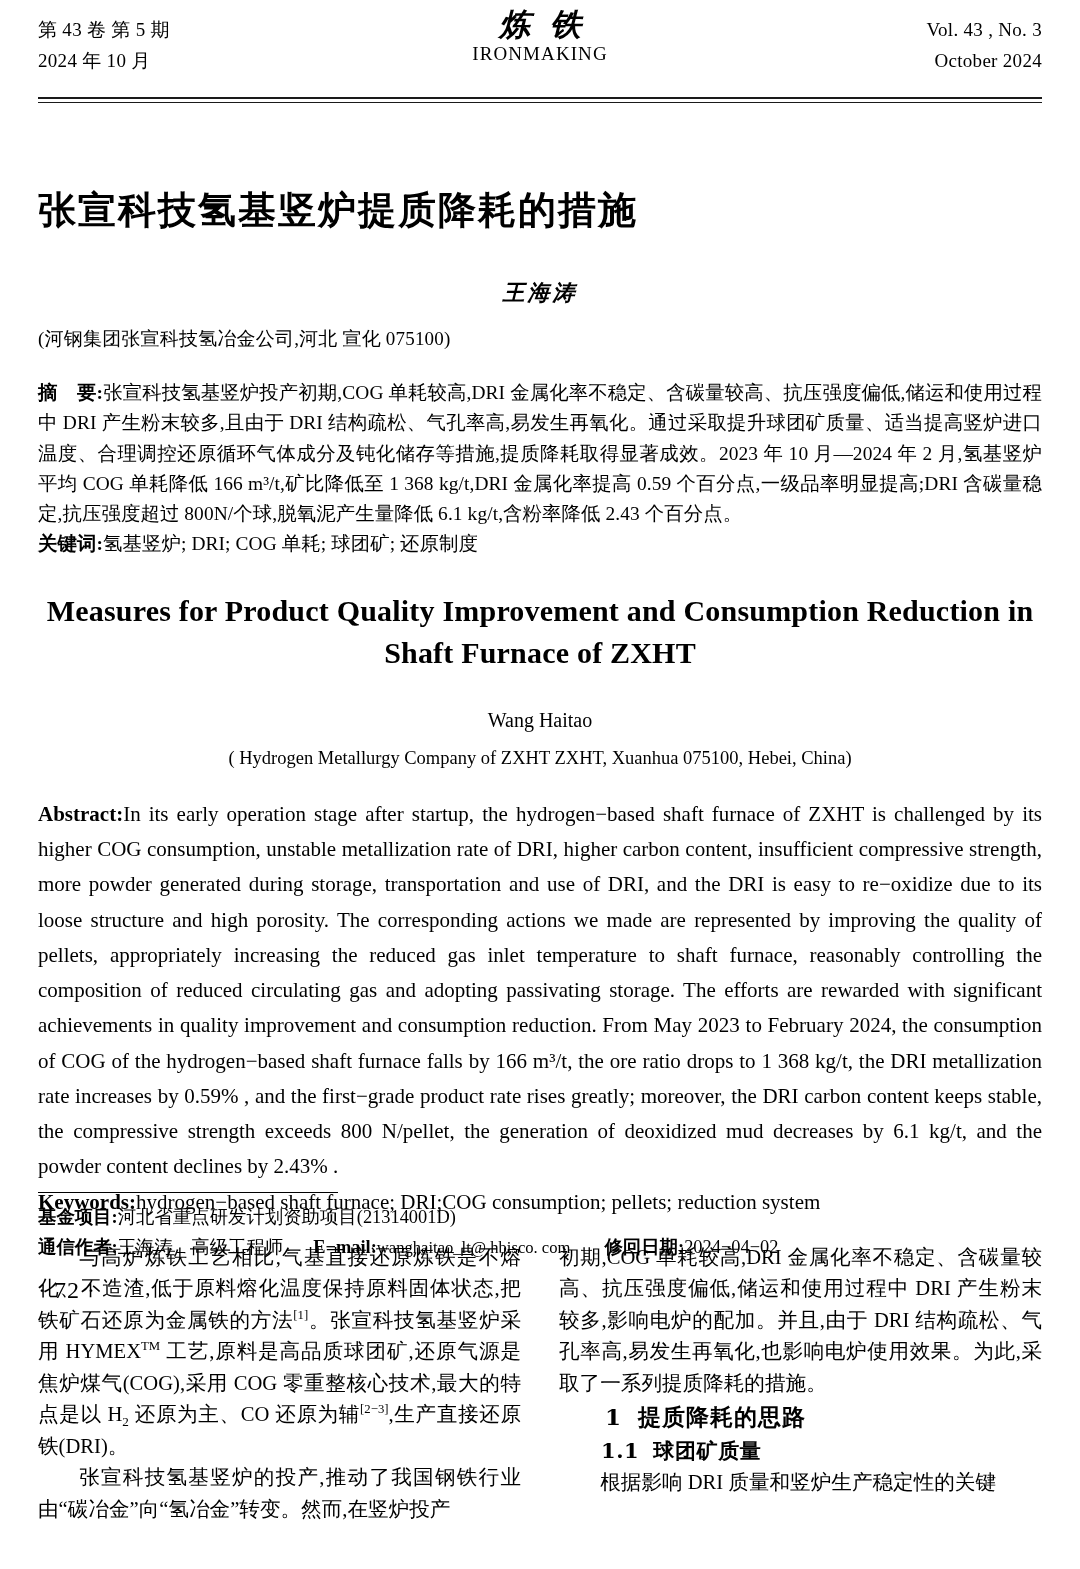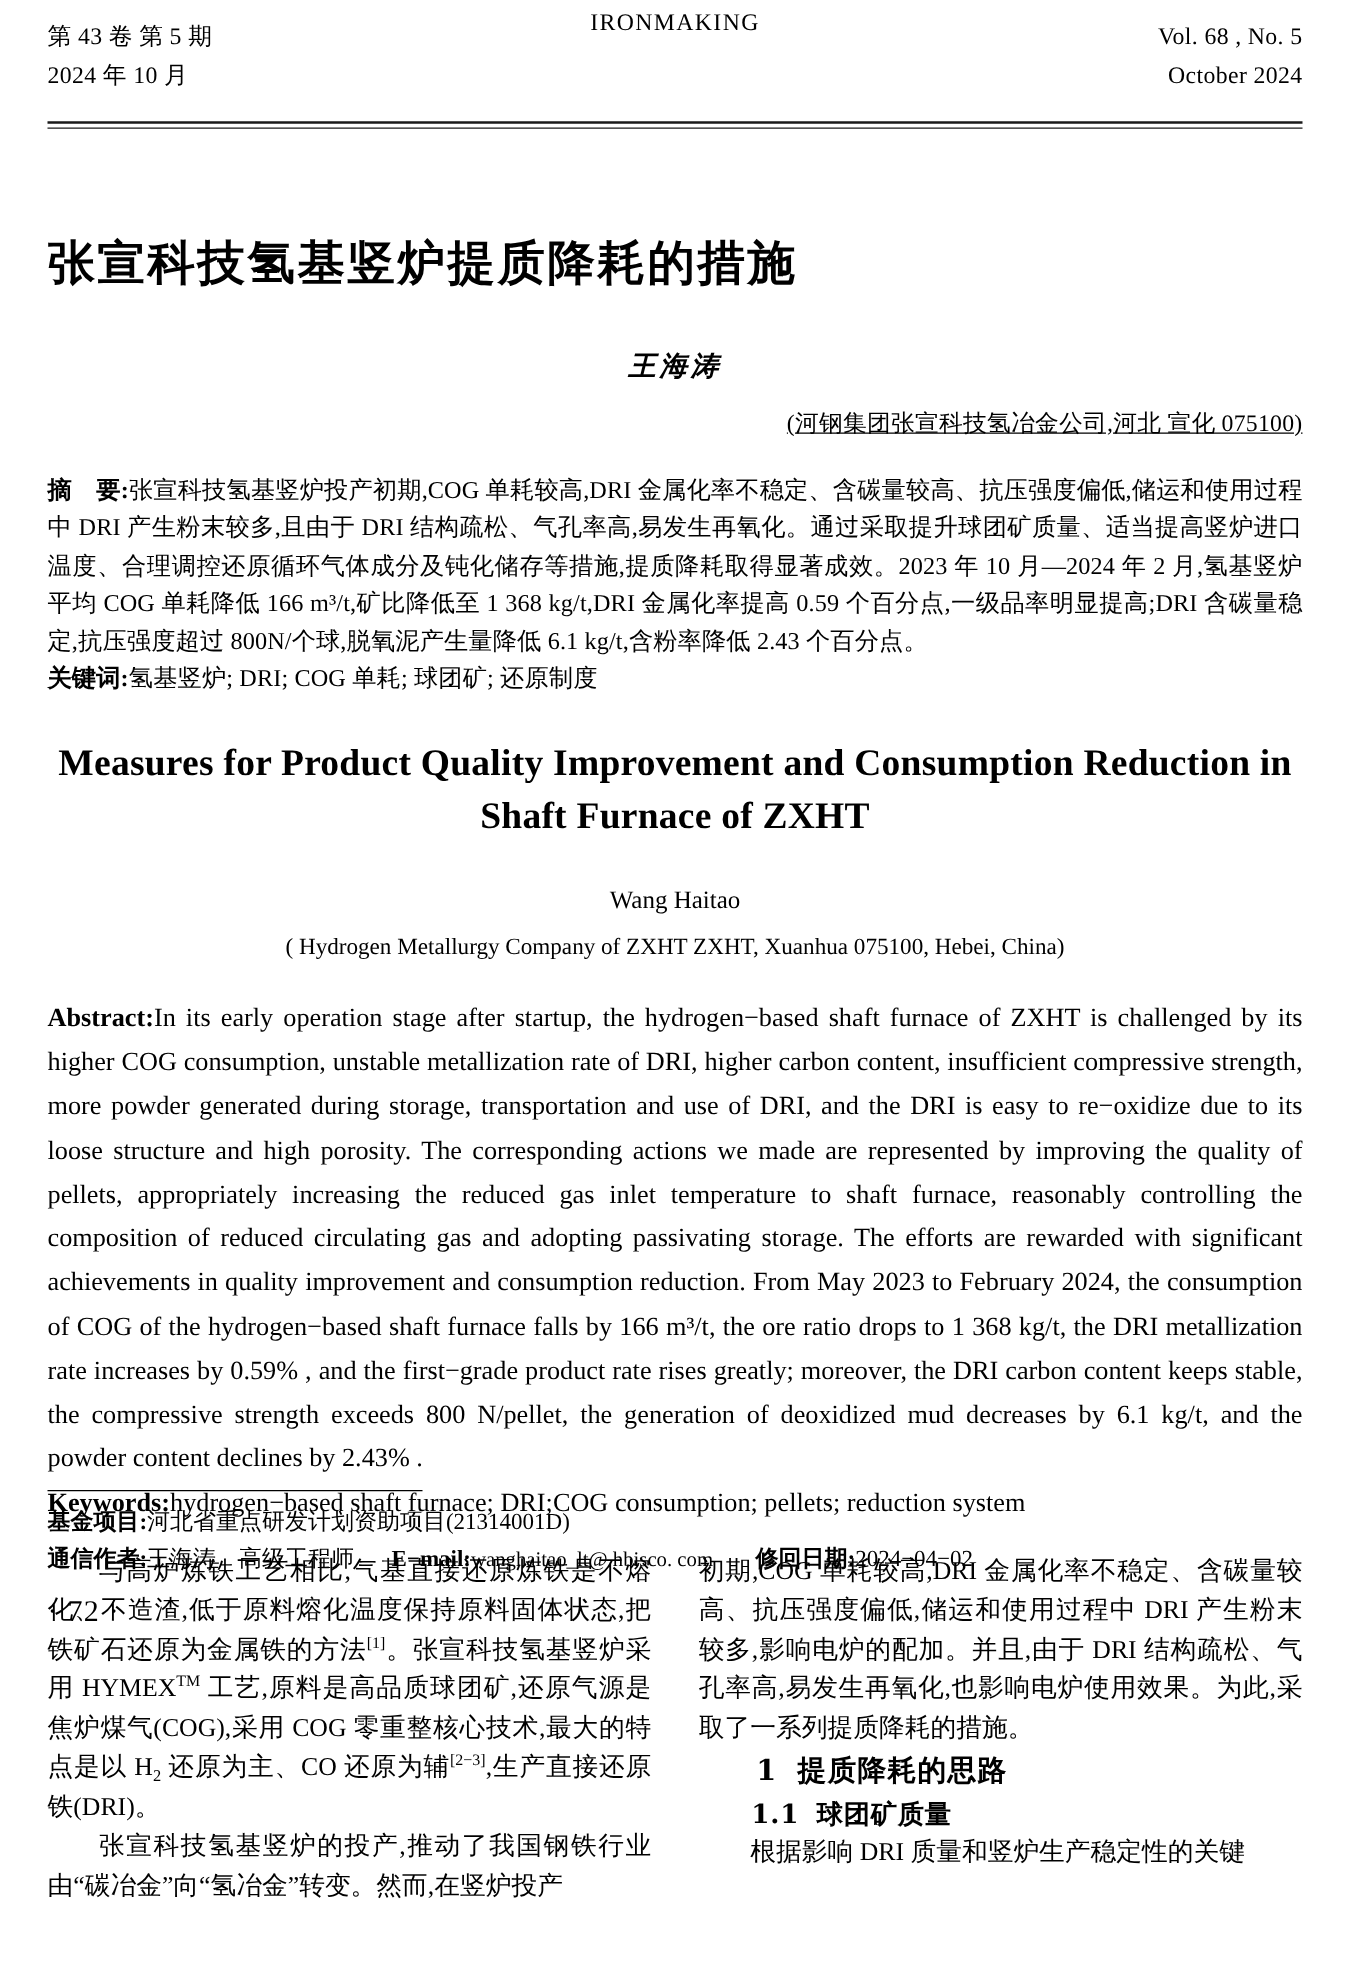--- a/index.html
+++ b/index.html
@@ -82,25 +82,24 @@
   .author-cn {
     text-align: center;
     font-size: 22px;
     font-weight: 700;
     font-style: italic;
     letter-spacing: 3px;
     margin-top: 42px;
     font-family: "Liberation Serif", serif;
   }
   .affil-cn {
-    text-align: right;
+    text-align: left;
     font-size: 19px;
     letter-spacing: 0.2px;
     margin-top: 18px;
-    text-decoration: underline;
   }
 
   
   .abstract-cn {
     margin-top: 26px;
     font-size: 19.4px;
     line-height: 1.56;
     text-align: justify;
     text-justify: inter-character;
     letter-spacing: 0.1px;
@@ -208,25 +207,26 @@
 
 <div class="page">
 
   <div class="masthead">
     <div class="mast-side mast-left">
       <div>第 43 卷  第 5 期</div>
       <div>2024 年 10 月</div>
     </div>
 
     <div class="mast-center">
+      <div class="journal-cn">炼铁</div>
       <div class="journal-en">IRONMAKING</div>
     </div>
 
     <div class="mast-side mast-right">
-      <div>Vol. 68 , No. 5</div>
+      <div>Vol. 43 , No. 3</div>
       <div>October   2024</div>
     </div>
   </div>
   <div class="rule-double"></div>
 
   <h1 class="title-cn">张宣科技氢基竖炉提质降耗的措施</h1>
   <div class="author-cn">王海涛</div>
   <div class="affil-cn">(河钢集团张宣科技氢冶金公司,河北 宣化 075100)</div>
 
   <div class="abstract-cn">

